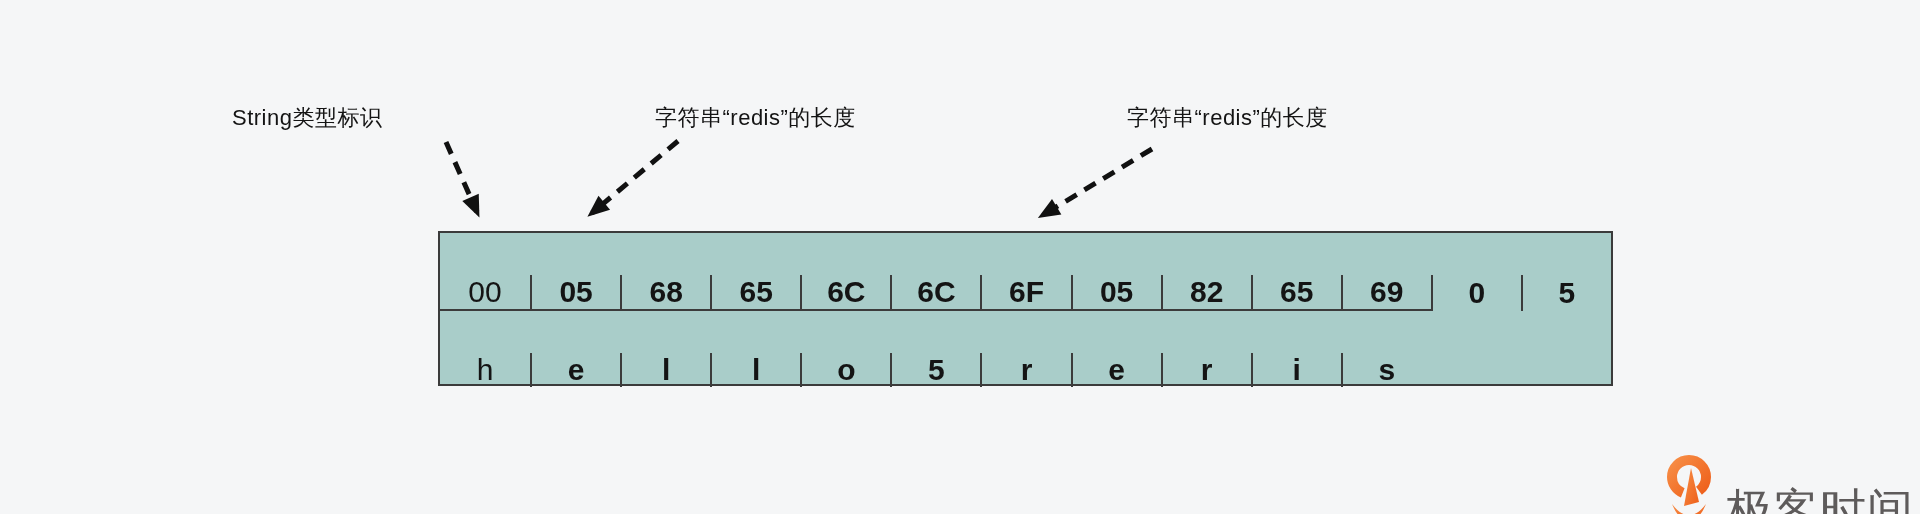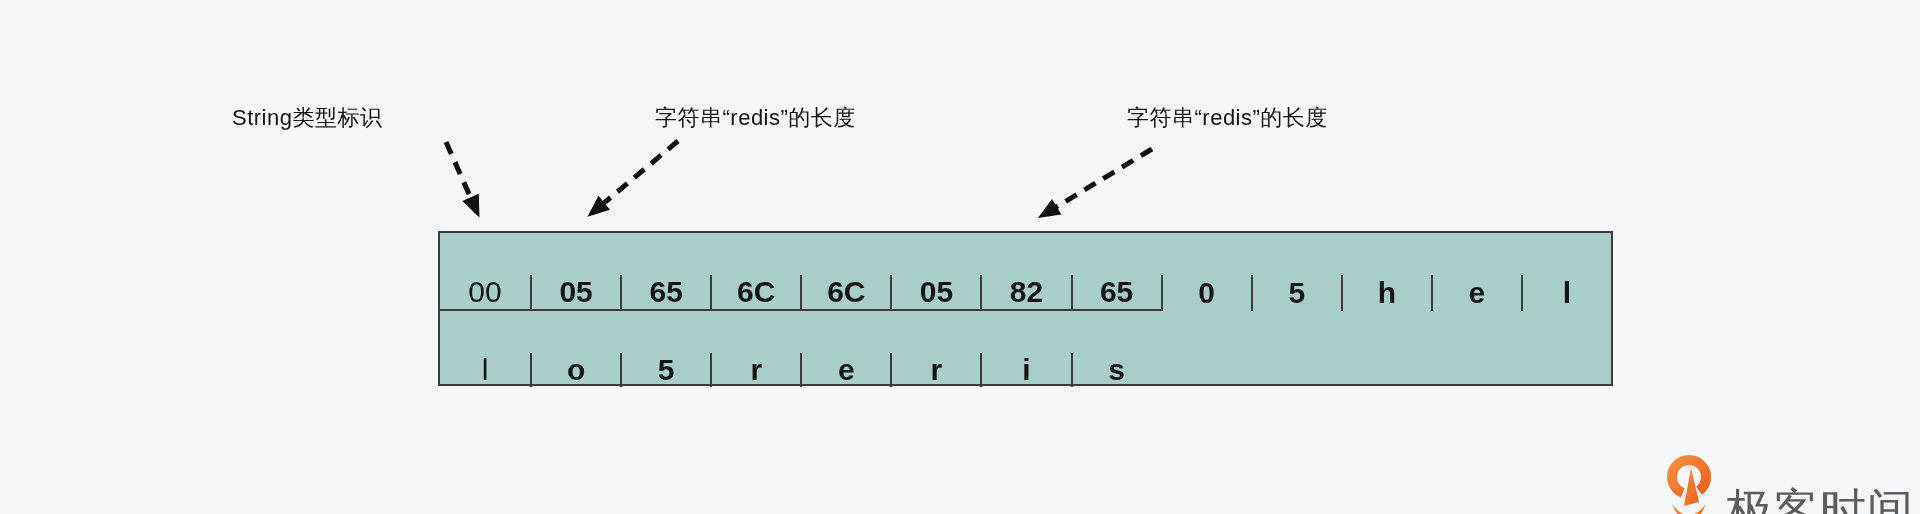--- a/index.html
+++ b/index.html
@@ -104,26 +104,29 @@
       </marker>
     </defs>
     <line class="arrow-line" x1="446" y1="142" x2="477" y2="212" marker-end="url(#ah)"></line>
     <line class="arrow-line" x1="678" y1="141" x2="592" y2="213" marker-end="url(#ah)"></line>
     <line class="arrow-line" x1="1152" y1="149" x2="1043" y2="215" marker-end="url(#ah)"></line>
   </svg>
 
   <div class="byte-table">
     <div class="cell hex">00</div>
     <div class="cell hex">05</div>
+    <div class="cell hex">68</div>
     <div class="cell hex">65</div>
     <div class="cell hex">6C</div>
     <div class="cell hex">6C</div>
+    <div class="cell hex">6F</div>
     <div class="cell hex">05</div>
     <div class="cell hex">82</div>
     <div class="cell hex">65</div>
+    <div class="cell hex">69</div>
 
     <div class="cell chr">0</div>
     <div class="cell chr">5</div>
     <div class="cell chr">h</div>
     <div class="cell chr">e</div>
     <div class="cell chr">l</div>
     <div class="cell chr">l</div>
     <div class="cell chr">o</div>
     <div class="cell chr">5</div>
     <div class="cell chr">r</div>

